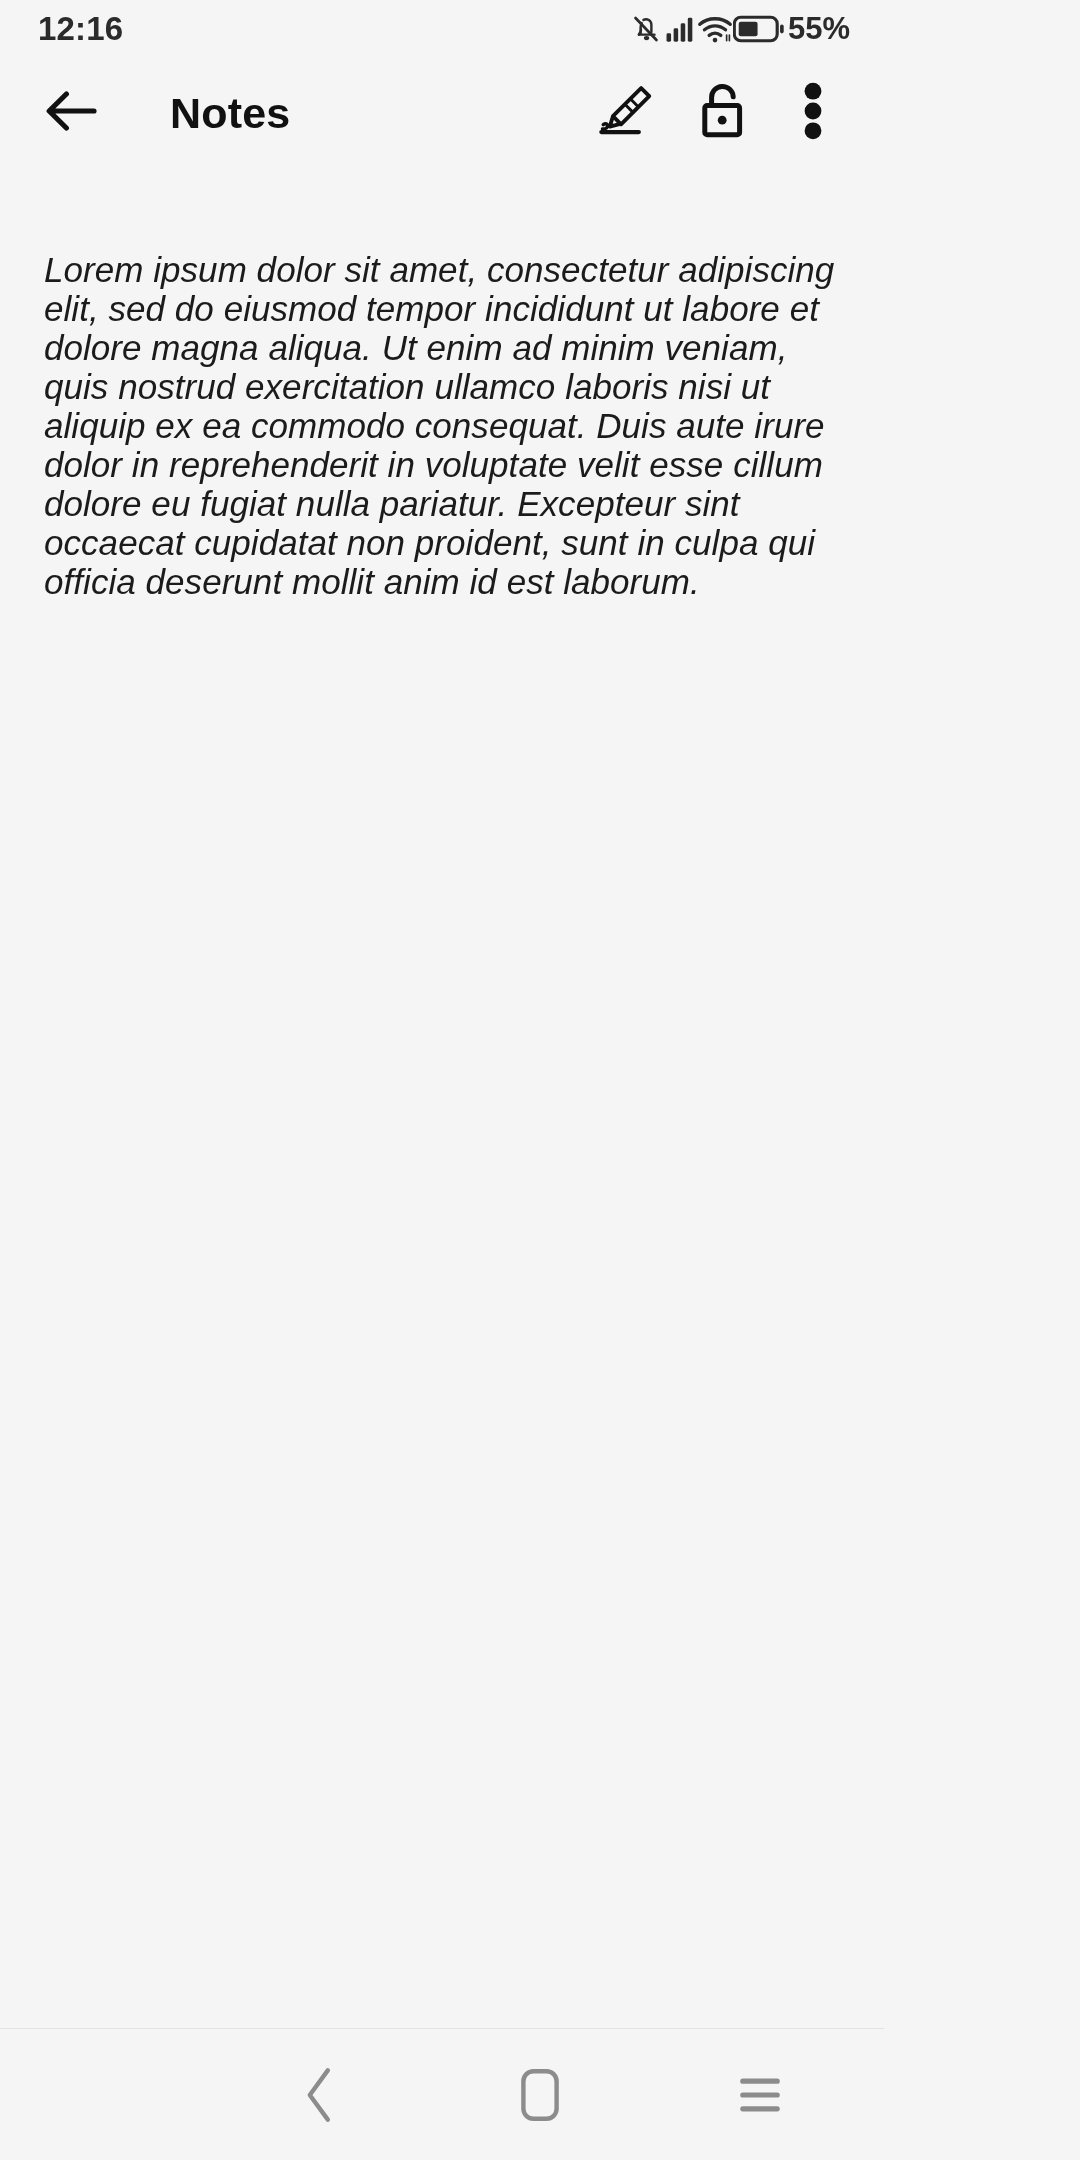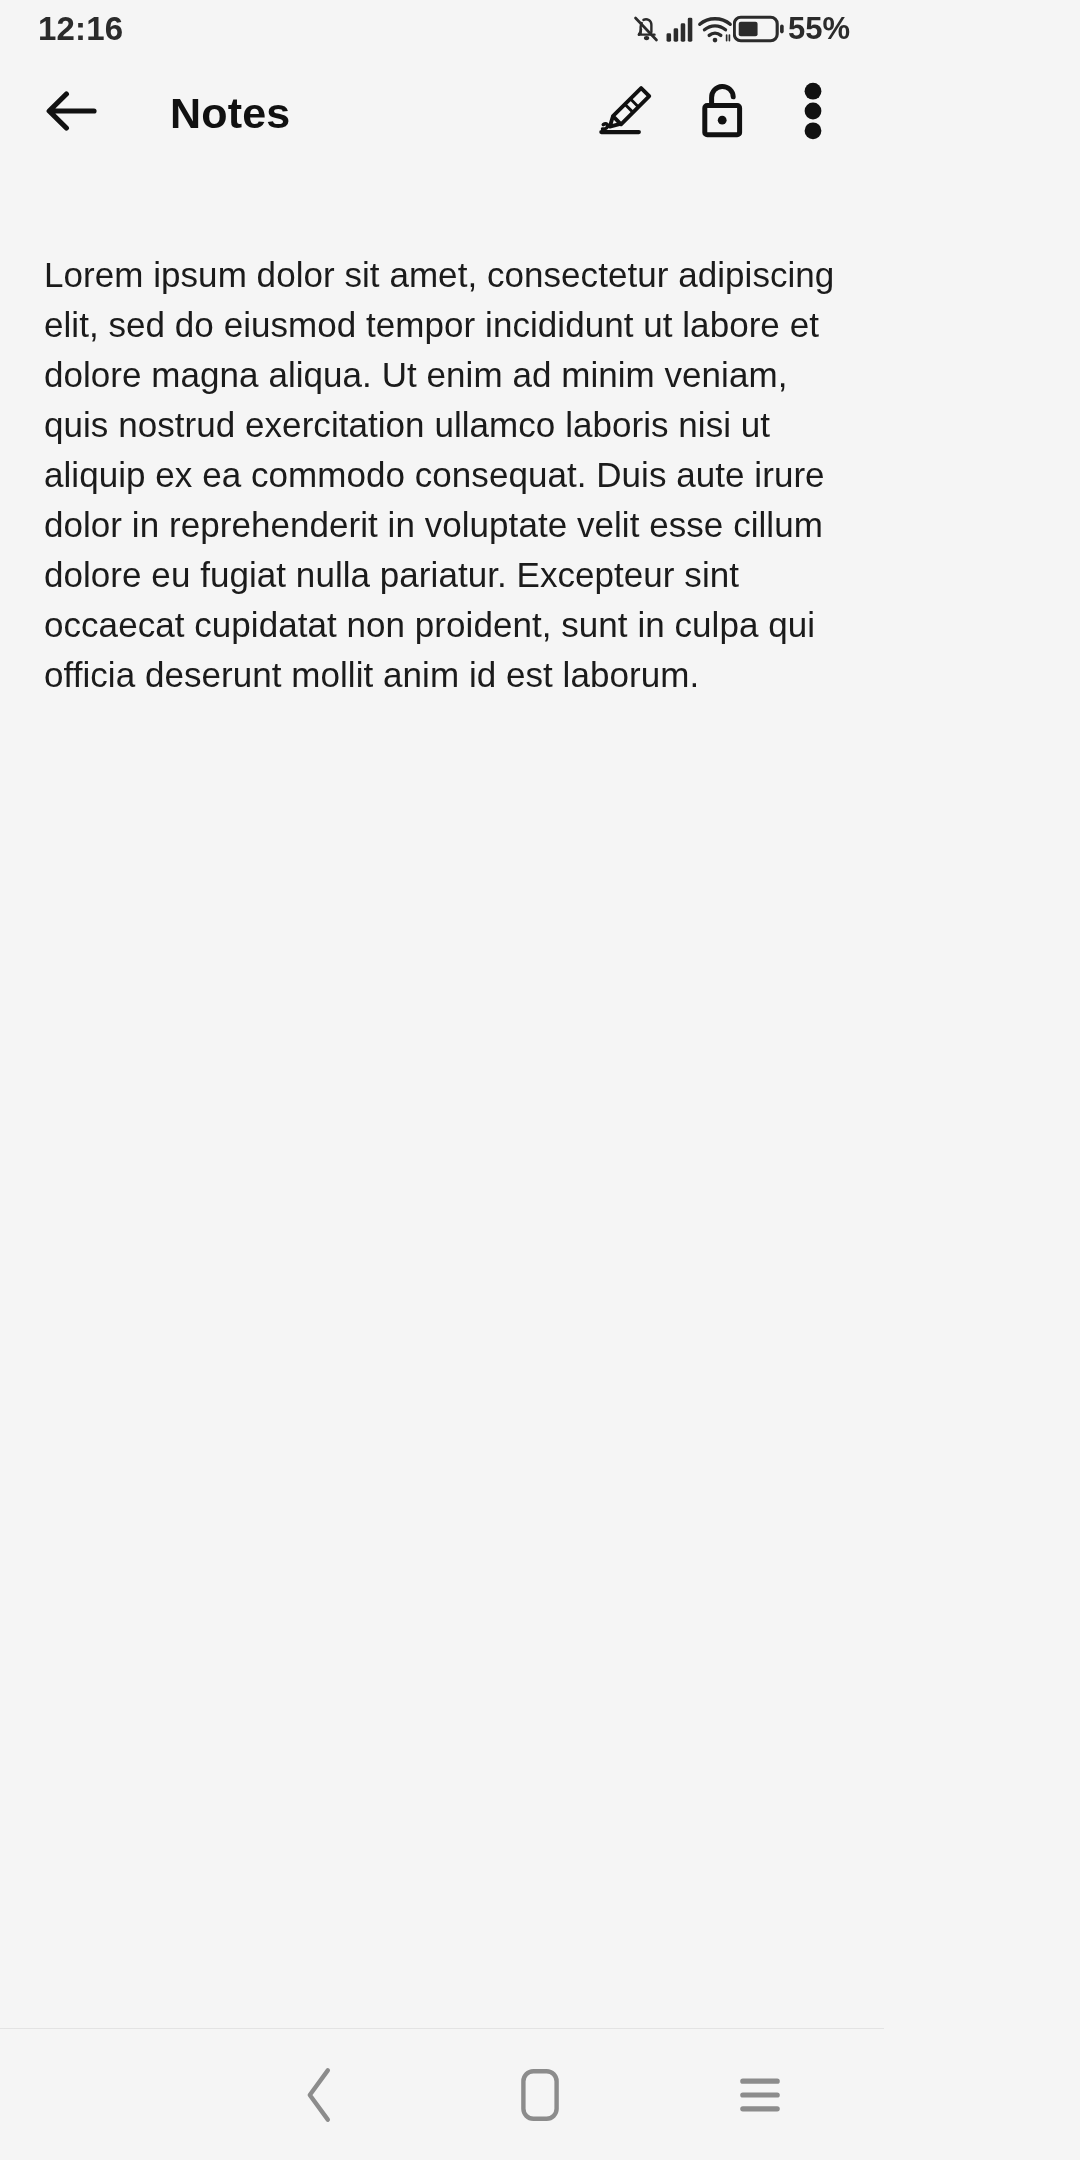--- a/index.html
+++ b/index.html
@@ -78,25 +78,26 @@
   .action-btn.overflow { width:82px; }
 
   
   .note-area {
     flex:1 1 auto;
     padding:82px 44px 0 44px;
     overflow:hidden;
   }
   .note-text {
     font-size:35px;
-    line-height:50px;
+    line-height:39px;
     color:#1b1b1b;
     white-space:pre-wrap;
     word-break:normal;
     letter-spacing:0.05px;
+    font-style:italic;
   }
 
   
   .navbar-divider {
     height:1px;
     background:#e3e3e3;
     flex:0 0 1px;
   }
   .navbar {
     flex:0 0 131px;

